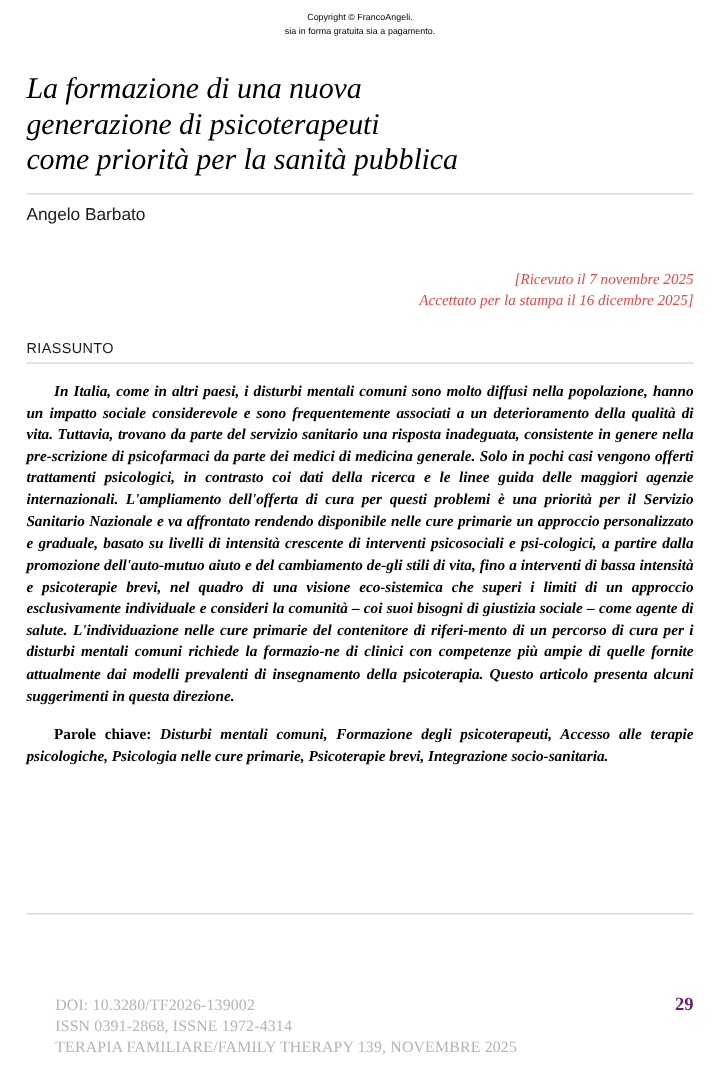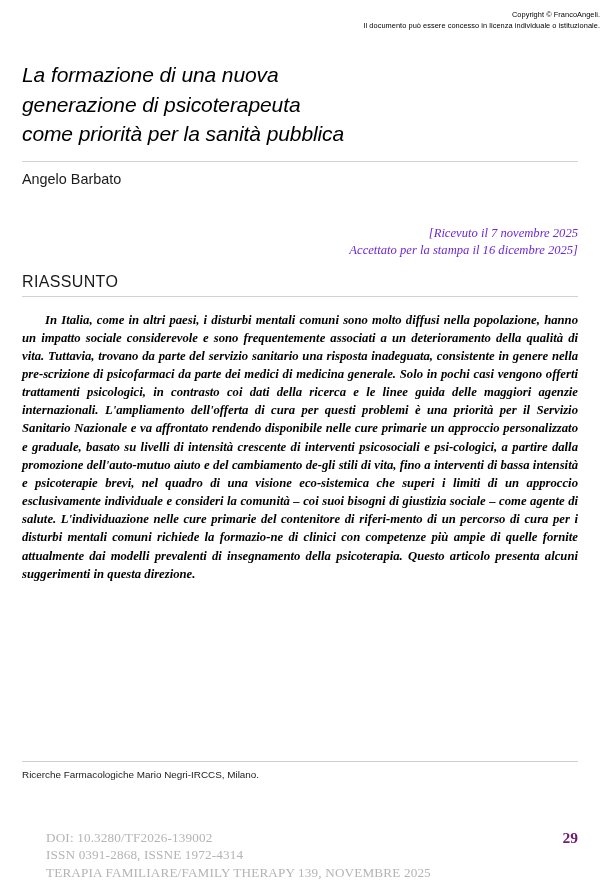--- a/index.html
+++ b/index.html
@@ -17,43 +17,43 @@
   }
 
   .page {
     position: absolute;
     inset: 0;
     padding: 0;
   }
 
   
   .copyright {
-    text-align: right;
+    text-align: center;
     font-family: "Liberation Sans", sans-serif;
     font-size: 7.4px;
     line-height: 11.1px;
     color: #000000;
     padding-top: 9px;
     letter-spacing: 0.05px;
   }
   .copyright div { white-space: nowrap; }
 
   
   .col {
     position: absolute;
     left: 22px;
     right: 22px;
     top: 60px;
   }
 
   
   .title {
-    font-family: Liberation Sans, sans-serif;
+    font-family: Liberation Serif, serif;
     font-style: italic;
-    font-size: 21px;
+    font-size: 25px;
     line-height: 29.5px;
     color: #000000;
     letter-spacing: -0.1px;
   }
   .title div { white-space: nowrap; }
 
   .rule-title {
     margin-top: 12px;
     border: 0;
     border-top: 1px solid #d2d2d2;
@@ -69,29 +69,29 @@
   }
 
   
   .dates {
     margin-top: 37px;
     text-align: right;
     font-family: "Liberation Serif", serif;
     font-style: italic;
     font-size: 12.6px;
     line-height: 17px;
-    color: #6d28d9;
+    color: #ef4444;
   }
   .dates div { white-space: nowrap; }
 
   
   .section-head {
-    margin-top: 14px;
-    font-family: "Liberation Sans", sans-serif;
-    font-size: 16px;
+    margin-top: 24px;
+    font-family: "Liberation Sans", sans-serif;
+    font-size: 12px;
     letter-spacing: 0.35px;
     color: #1a1a1a;
     padding-bottom: 5px;
   }
   .rule-section {
     border: 0;
     border-top: 1px solid #d2d2d2;
     height: 0;
     margin: 0;
   }
@@ -161,53 +161,53 @@
     color: #701a75;
   }
 </style>
 </head>
 <body>
 
 <div class="page">
 
   <div class="copyright">
     <div>Copyright © FrancoAngeli.</div>
-    <div>Il documento può essere concesso in licenza individuale o istituzionale.</div>
+    <div>sia in forma gratuita sia a pagamento.</div>
   </div>
 
   <div class="col">
 
     <div class="title">
       <div>La formazione di una nuova</div>
-      <div>generazione di psicoterapeuta</div>
+      <div>generazione di psicoterapeuti</div>
       <div>come priorità per la sanità pubblica</div>
     </div>
 
     <hr class="rule-title">
 
     <div class="author">Angelo Barbato</div>
 
     <div class="dates">
       <div>[Ricevuto il 7 novembre 2025</div>
       <div>Accettato per la stampa il 16 dicembre 2025]</div>
     </div>
 
     <div class="section-head">RIASSUNTO</div>
     <hr class="rule-section">
 
     <div class="abstract">
       <p>In Italia, come in altri paesi, i disturbi mentali comuni sono molto diffusi nella popolazione, hanno un impatto sociale considerevole e sono frequentemente associati a un deterioramento della qualità di vita. Tuttavia, trovano da parte del servizio sanitario una risposta inadeguata, consistente in genere nella pre-scrizione di psicofarmaci da parte dei medici di medicina generale. Solo in pochi casi vengono offerti trattamenti psicologici, in contrasto coi dati della ricerca e le linee guida delle maggiori agenzie internazionali. L'ampliamento dell'offerta di cura per questi problemi è una priorità per il Servizio Sanitario Nazionale e va affrontato rendendo disponibile nelle cure primarie un approccio personalizzato e graduale, basato su livelli di intensità crescente di interventi psicosociali e psi-cologici, a partire dalla promozione dell'auto-mutuo aiuto e del cambiamento de-gli stili di vita, fino a interventi di bassa intensità e psicoterapie brevi, nel quadro di una visione eco-sistemica che superi i limiti di un approccio esclusivamente individuale e consideri la comunità – coi suoi bisogni di giustizia sociale – come agente di salute. L'individuazione nelle cure primarie del contenitore di riferi-mento di un percorso di cura per i disturbi mentali comuni richiede la formazio-ne di clinici con competenze più ampie di quelle fornite attualmente dai modelli prevalenti di insegnamento della psicoterapia. Questo articolo presenta alcuni suggerimenti in questa direzione.</p>
+      <p><span class="kw-label">Parole chiave:</span><span> Disturbi mentali comuni, Formazione degli psicoterapeuti, Accesso alle terapie psicologiche, Psicologia nelle cure primarie, Psicoterapie brevi, Integrazione socio-sanitaria.</span></p>
     </div>
 
   </div>
 
   <div class="footnote-wrap">
     <hr class="rule-foot">
     <div class="footnote">
-      <div>Ricerche Farmacologiche Mario Negri-IRCCS, Milano.</div>
     </div>
   </div>
 
   <div class="meta-wrap">
     <div class="meta">
       <div>DOI: 10.3280/TF2026-139002</div>
       <div>ISSN 0391-2868, ISSNE 1972-4314</div>
       <div>TERAPIA FAMILIARE/FAMILY THERAPY 139, NOVEMBRE 2025</div>
     </div>
     <div class="pageno">29</div>

